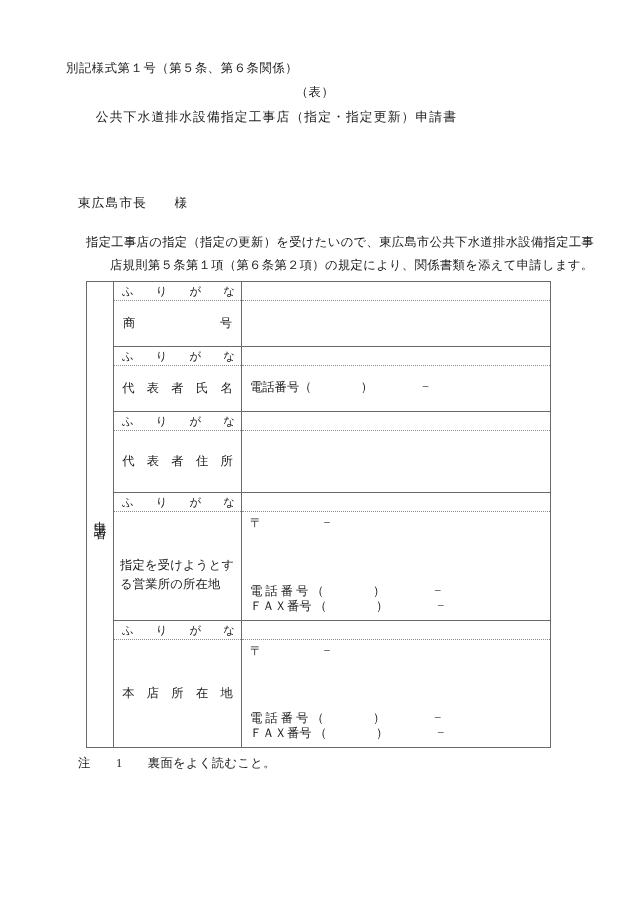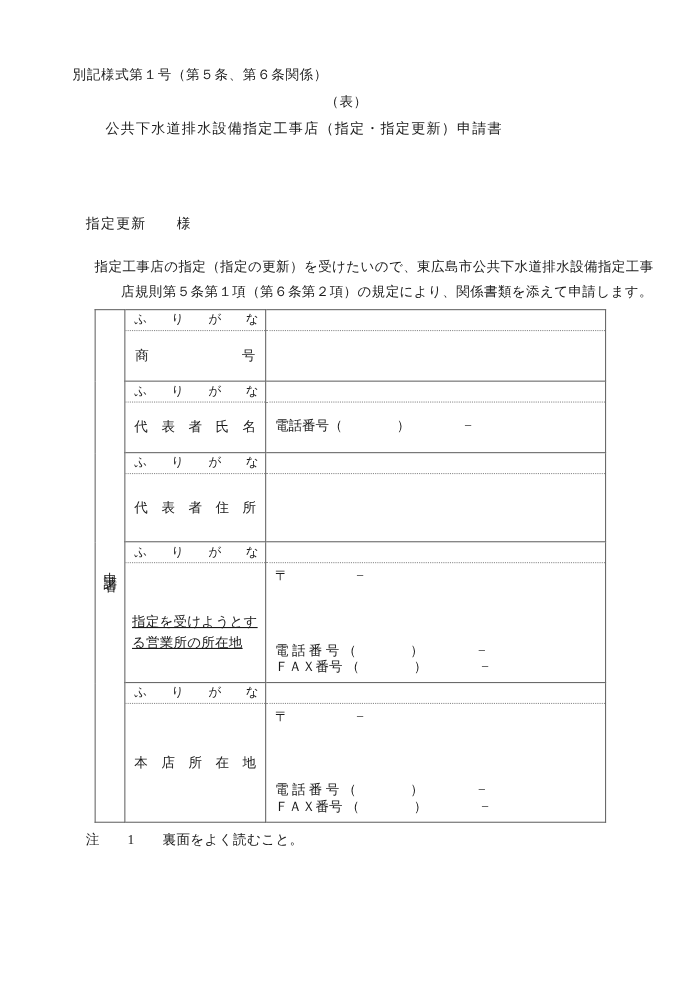--- a/index.html
+++ b/index.html
@@ -156,21 +156,20 @@
     display: flex;
     justify-content: space-between;
     padding: 0 9px;
   }
   .main-label.wrap {
     display: block;
     white-space: normal;
     line-height: 19px;
     letter-spacing: 0.2px;
     padding: 0 6px;
-    text-decoration: underline;
   }
   .value-body {
     box-sizing: border-box;
     position: relative;
     font-size: 12.3px;
   }
   .postal {
     position: absolute;
     left: 8px;
     top: 3px;
@@ -197,21 +196,21 @@
   .notes .note-row { white-space: pre; }
 </style>
 </head>
 <body>
 
 <div class="page">
 
   <div class="form-no">別記様式第１号（第５条、第６条関係）</div>
   <div class="omote">（表）</div>
   <div class="doc-title">公共下水道排水設備指定工事店（指定・指定更新）申請書</div>
-  <div class="addressee">指定更新　　様</div>
+  <div class="addressee">東広島市長　　様</div>
 
   <div class="body-text">
     <span class="l1">指定工事店の指定（指定の更新）を受けたいので、東広島市公共下水道排水設備指定工事</span>
     <span class="l2">店規則第５条第１項（第６条第２項）の規定により、関係書類を添えて申請します。</span>
   </div>
 
   <table class="form-table">
     <tbody>
 
       <tr>

